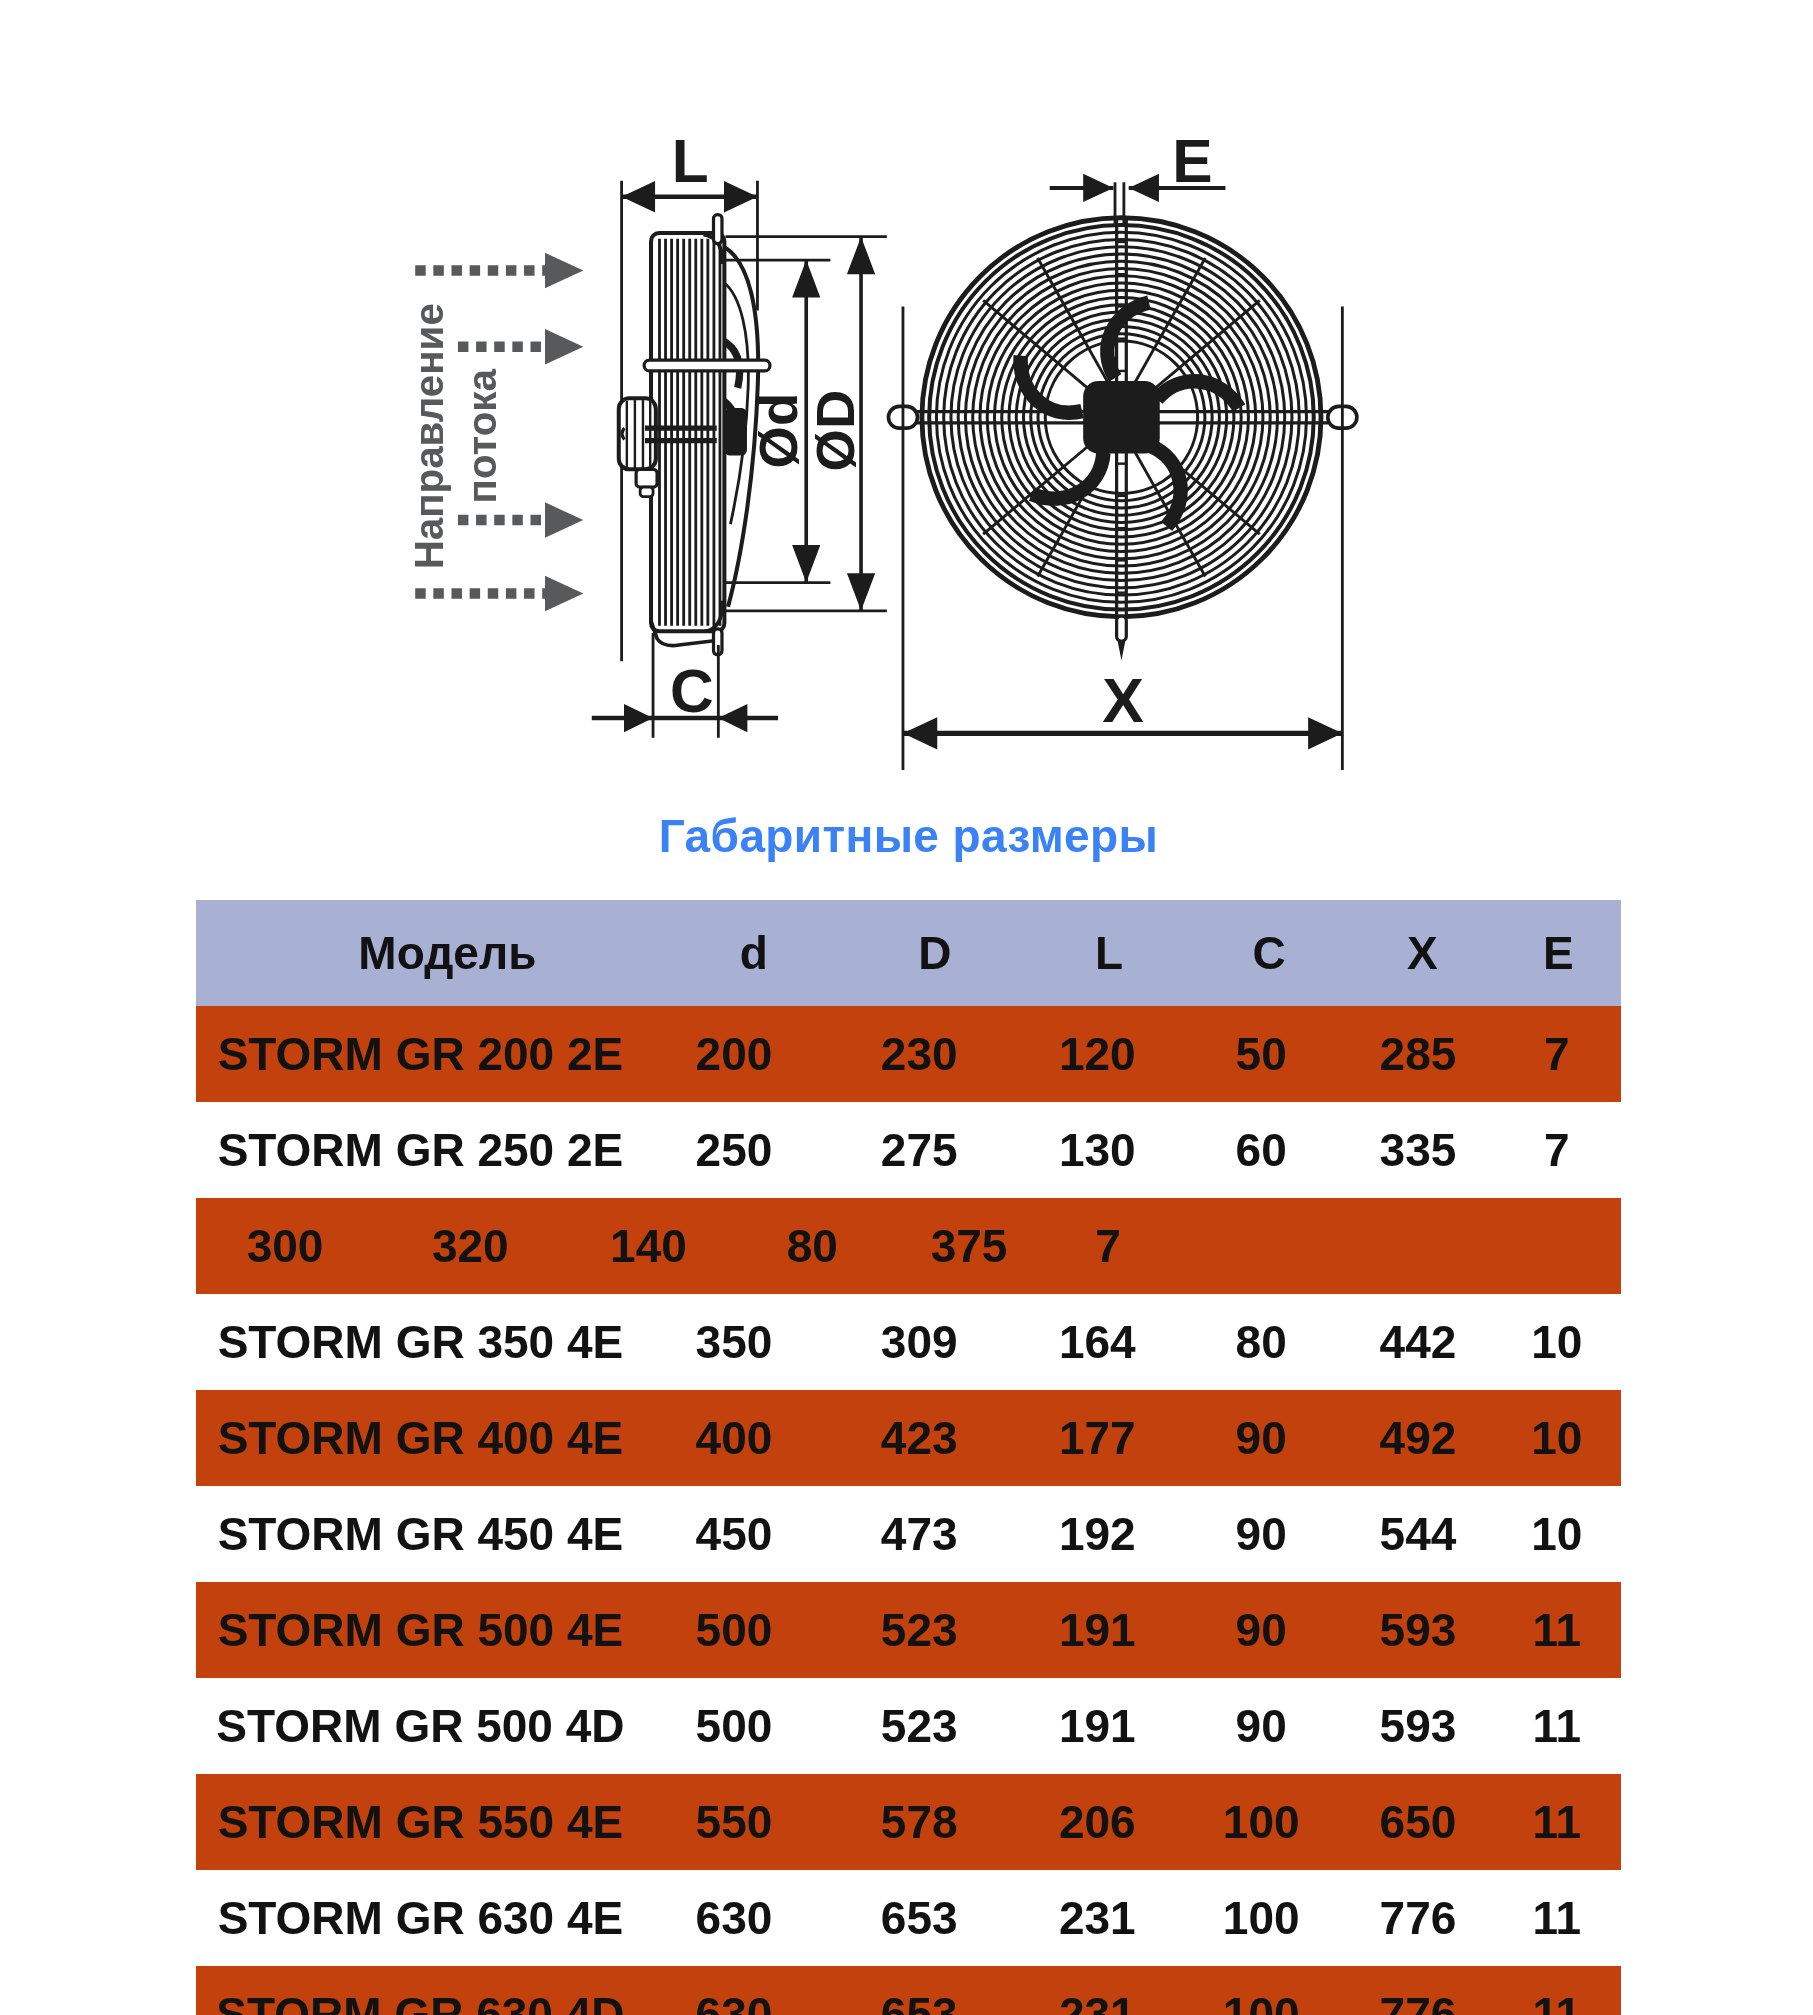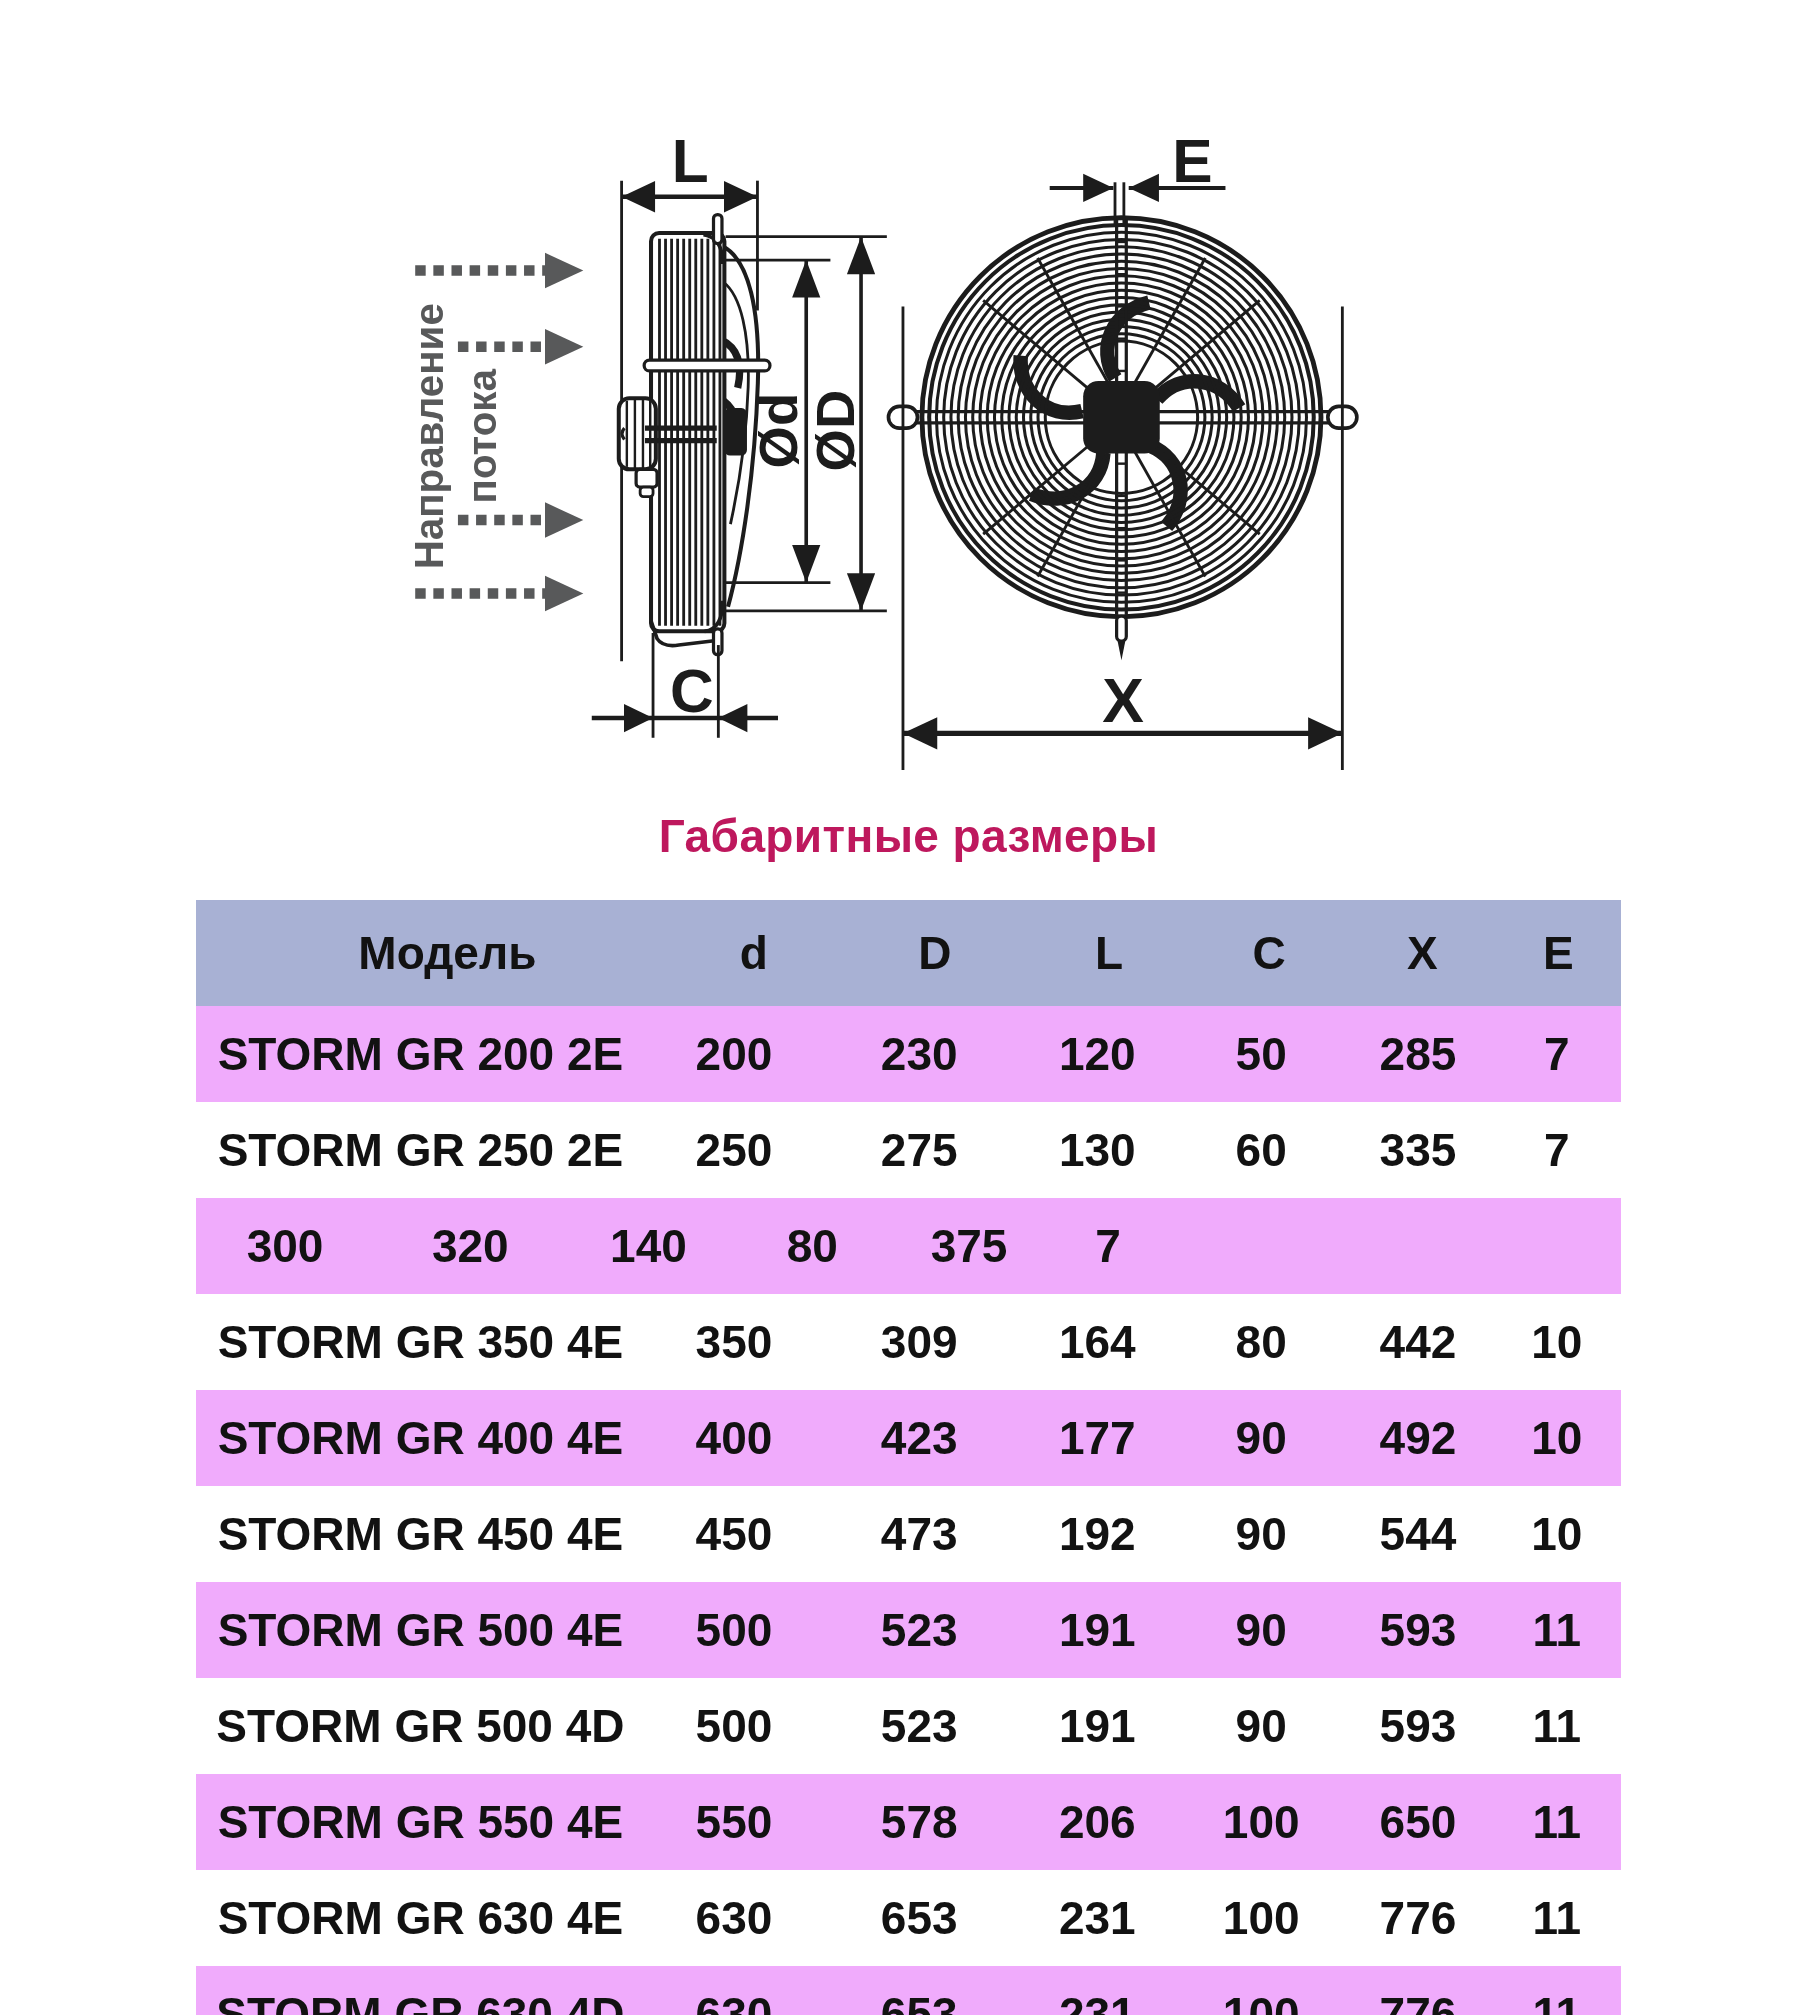--- a/index.html
+++ b/index.html
@@ -3,26 +3,26 @@
 <meta charset="utf-8">
 <style>
   html,body{margin:0;padding:0;}
   body{
     width:1814px;height:2418px;background:#ffffff;position:relative;
     font-family:"Liberation Sans",sans-serif;color:#121212;overflow:hidden;
   }
   .drawing{position:absolute;left:0;top:0;}
   .section-title{
     position:absolute;left:196px;top:809px;width:1425px;
-    text-align:center;font-size:46px;font-weight:bold;letter-spacing:0.4px;color:#be185d;
+    text-align:center;font-size:46px;font-weight:bold;letter-spacing:0.4px;color:#3b82f6;
   }
   .dim-table{position:absolute;left:196px;top:900px;width:1425px;}
   .tr{display:flex;align-items:center;height:96px;background:#ffffff;}
   .tr.head{height:106px;background:#a8b1d4;padding-left:32px;}
-  .tr.alt{background:#f0abfc;}
+  .tr.alt{background:#c2410c;}
   .tc{
     font-weight:bold;font-size:46px;line-height:1;color:#121212;
     text-align:center;white-space:nowrap;
   }
   .c0{width:31.5%;}
   .c1{width:12.5%;}
   .c2{width:13.5%;}
   .c3{width:11.5%;}
   .c4{width:11.5%;}
   .c5{width:10.5%;}

